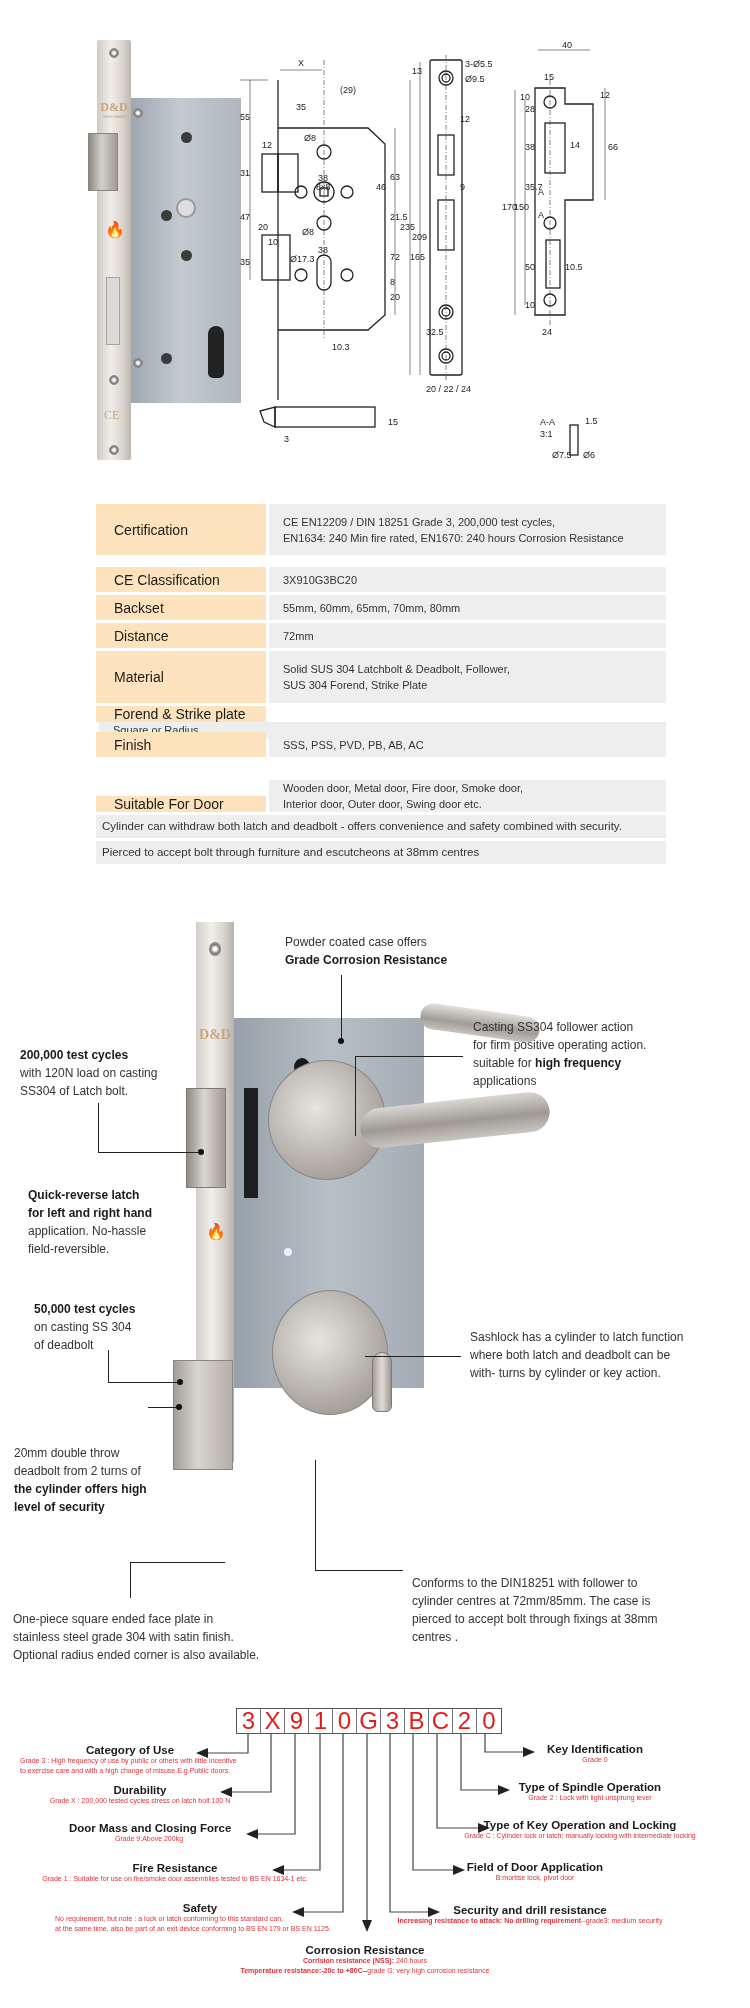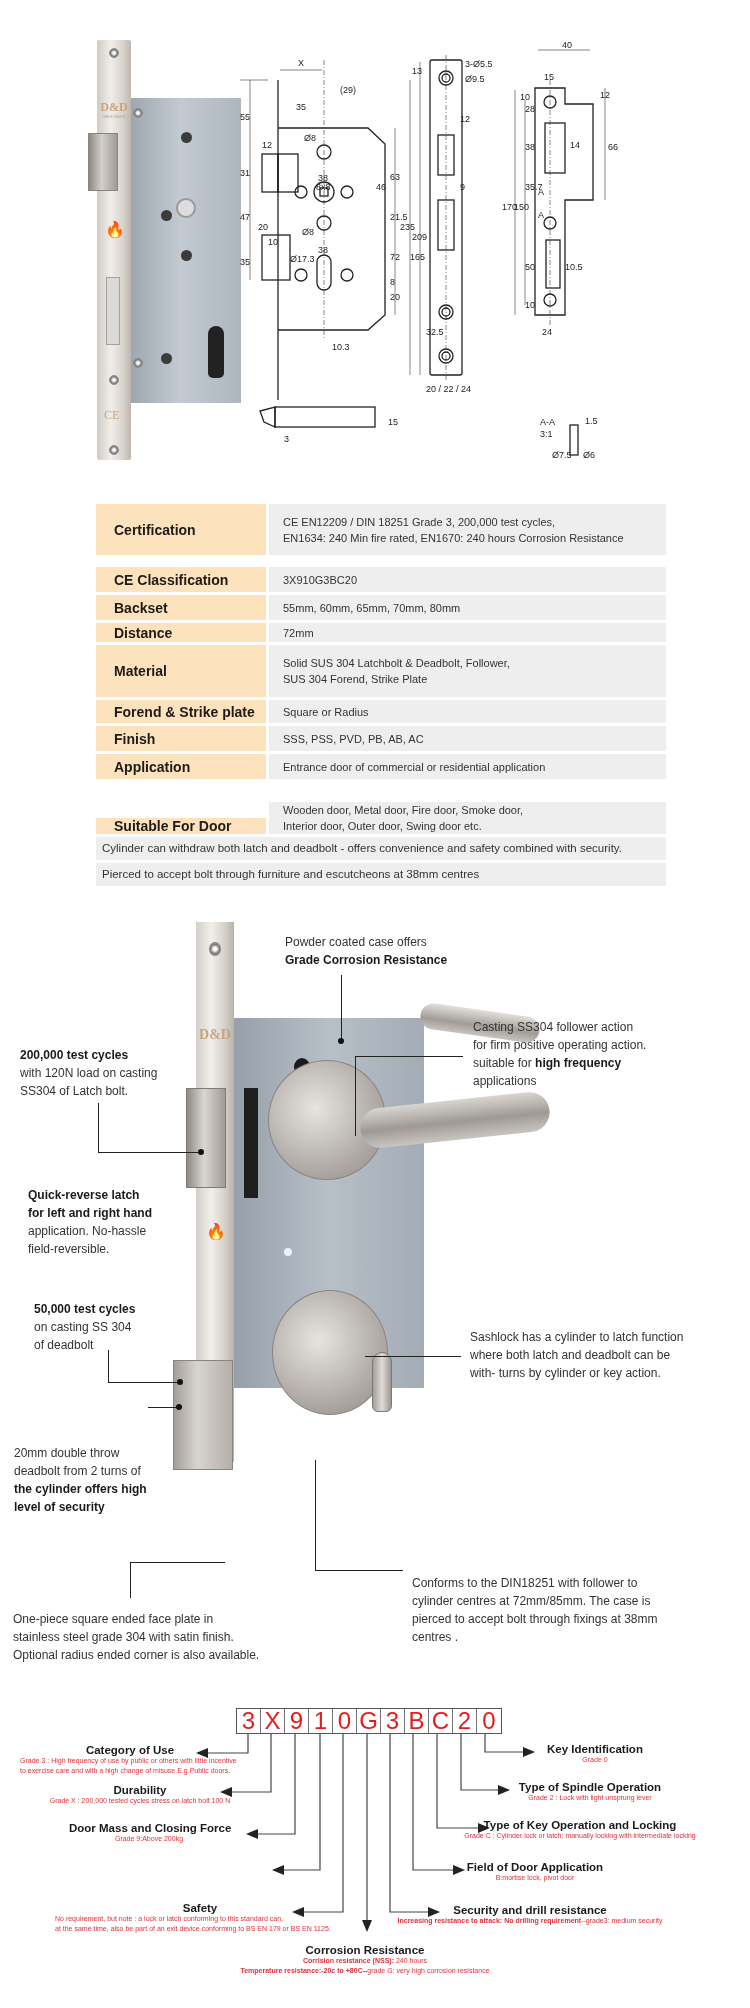--- a/index.html
+++ b/index.html
@@ -25,21 +25,21 @@
   .ce-mark { position: absolute; left: 44px; top: 368px; font-size: 12px; color: #c9a57e; font-family: "Liberation Serif", serif; }
 
   .tech-drawing { position: absolute; left: 240px; top: 40px; width: 510px; height: 420px; }
   .tech-drawing svg { width: 100%; height: 100%; }
   .tech-drawing text { font-family: "Liberation Sans", sans-serif; font-size: 9px; fill: #222; }
 
   
   #sec-specs { position: absolute; left: 96px; top: 504px; width: 570px; }
   .spec-row { display: flex; margin-bottom: 3px; }
   .spec-label { width: 170px; background: #fce2bd; display: flex; align-items: center; padding-left: 18px;
-    font-weight: bold; font-size: 14px; color: #1f1a16; }
+    font-weight: normal; font-size: 14px; color: #1f1a16; }
   .spec-value { flex: 1; margin-left: 3px; background: #eeeeee; display: flex; flex-direction: column; justify-content: center; padding-left: 14px;
     font-size: 11px; color: #333; line-height: 16px; }
   .spec-note { background: #eeeeee; font-size: 11.5px; color: #333; padding: 0 6px; height: 23px; line-height: 23px; margin-bottom: 3px; }
 
   
   #sec-features { position: absolute; left: 0; top: 900px; width: 750px; height: 780px; }
   .feat-text { position: absolute; font-size: 12px; line-height: 18px; color: #333; }
   .feat-text .bold { font-weight: bold; color: #1a1a1a; }
   .leader { position: absolute; background: #222; }
   .dot { position: absolute; width: 6px; height: 6px; border-radius: 50%; background: #111; }
@@ -233,49 +233,43 @@
     <div class="spec-value">
         <span>3X910G3BC20</span>
       </div>
   </div>
   <div class="spec-row" style="height:25px;">
     <div class="spec-label">Backset</div>
     <div class="spec-value">
         <span>55mm, 60mm, 65mm, 70mm, 80mm</span>
       </div>
   </div>
-  <div class="spec-row" style="height:19px;">
+  <div class="spec-row" style="height:25px;">
     <div class="spec-label">Distance</div>
     <div class="spec-value">
         <span>72mm</span>
       </div>
   </div>
   <div class="spec-row" style="height:52px;">
     <div class="spec-label">Material</div>
     <div class="spec-value">
       <span>Solid SUS 304 Latchbolt &amp; Deadbolt, Follower,</span>
       <span>SUS 304 Forend, Strike Plate</span>
     </div>
   </div>
-  <div class="spec-row" style="height:23px;">
+  <div class="spec-row" style="height:23px;flex-direction:column;">
     <div class="spec-label">Forend &amp; Strike plate</div>
     <div class="spec-value">
         <span>Square or Radius</span>
       </div>
   </div>
   <div class="spec-row" style="height:25px;">
     <div class="spec-label">Finish</div>
     <div class="spec-value">
         <span>SSS, PSS, PVD, PB, AB, AC</span>
-      </div>
-  </div>
-  <div class="spec-row" style="height:25px;">
-    <div class="spec-label">Application</div>
-    <div class="spec-value">
-        <span>Entrance door of commercial or residential application</span>
       </div>
   </div>
   <div class="spec-row" style="height:52px;align-items:flex-end;">
     <div class="spec-label">Suitable For Door</div>
     <div class="spec-value">
       <span>Wooden door, Metal door, Fire door, Smoke door,</span>
       <span>Interior door, Outer door, Swing door etc.</span>
     </div>
   </div>
   <div class="spec-note">Cylinder can withdraw both latch and deadbolt - offers convenience and safety combined with security.</div>
@@ -427,20 +421,24 @@
     <div class="cls-desc" style="text-align:left;">to exercise care and with a high change of misuse.E.g.Public doors.</div>
   </div>
   <div class="cls-item" style="left:30px;top:84px;width:220px;">
     <div class="cls-title">Durability</div>
     <div class="cls-desc">Grade X : 200,000 tested cycles stress on latch bolt 100 N</div>
   </div>
   <div class="cls-item" style="left:69px;top:122px;width:160px;">
     <div class="cls-title">Door Mass and Closing Force</div>
     <div class="cls-desc">Grade 9:Above 200kg</div>
   </div>
+  <div class="cls-item" style="left:35px;top:162px;width:280px;">
+    <div class="cls-title">Fire Resistance</div>
+    <div class="cls-desc">Grade 1 : Suitable for use on fire/smoke door assemblies tested to BS EN 1634-1 etc.</div>
+  </div>
   <div class="cls-item" style="left:215px;top:244px;width:300px;">
     <div class="cls-title">Corrosion Resistance</div>
     <div class="cls-desc"><b>Corrision  resistance (NSS):</b><span> 240 hours</span></div>
     <div class="cls-desc"><b>Temperature resistance:-20c to +80C--</b><span>grade G: very high corrosion resistance</span></div>
   </div>
   <div class="cls-item" style="left:55px;top:202px;width:290px;">
     <div class="cls-title">Safety</div>
     <div class="cls-desc" style="text-align:left;">No requirement, but note : a lock or latch conforming to this standard can,</div>
     <div class="cls-desc" style="text-align:left;">at the same time, also be part of an exit device conforming to BS EN 179 or BS EN 1125.</div>
   </div>

